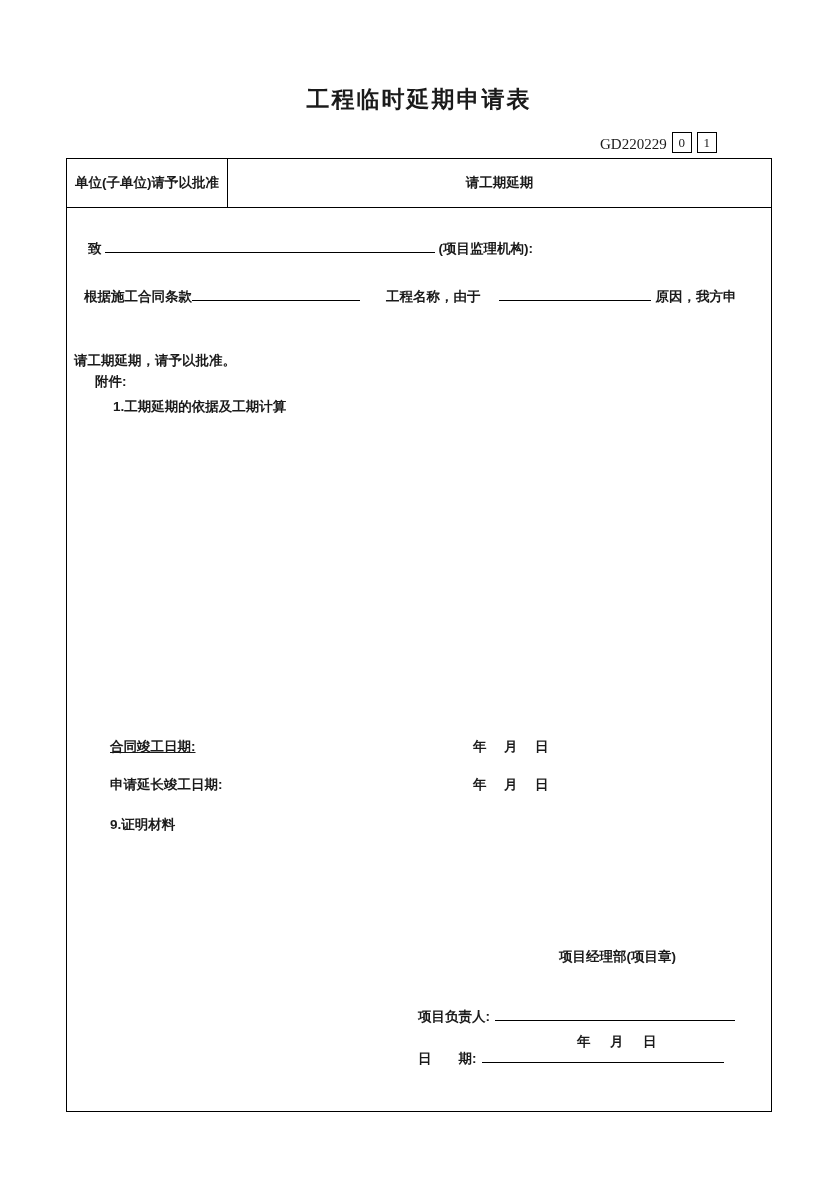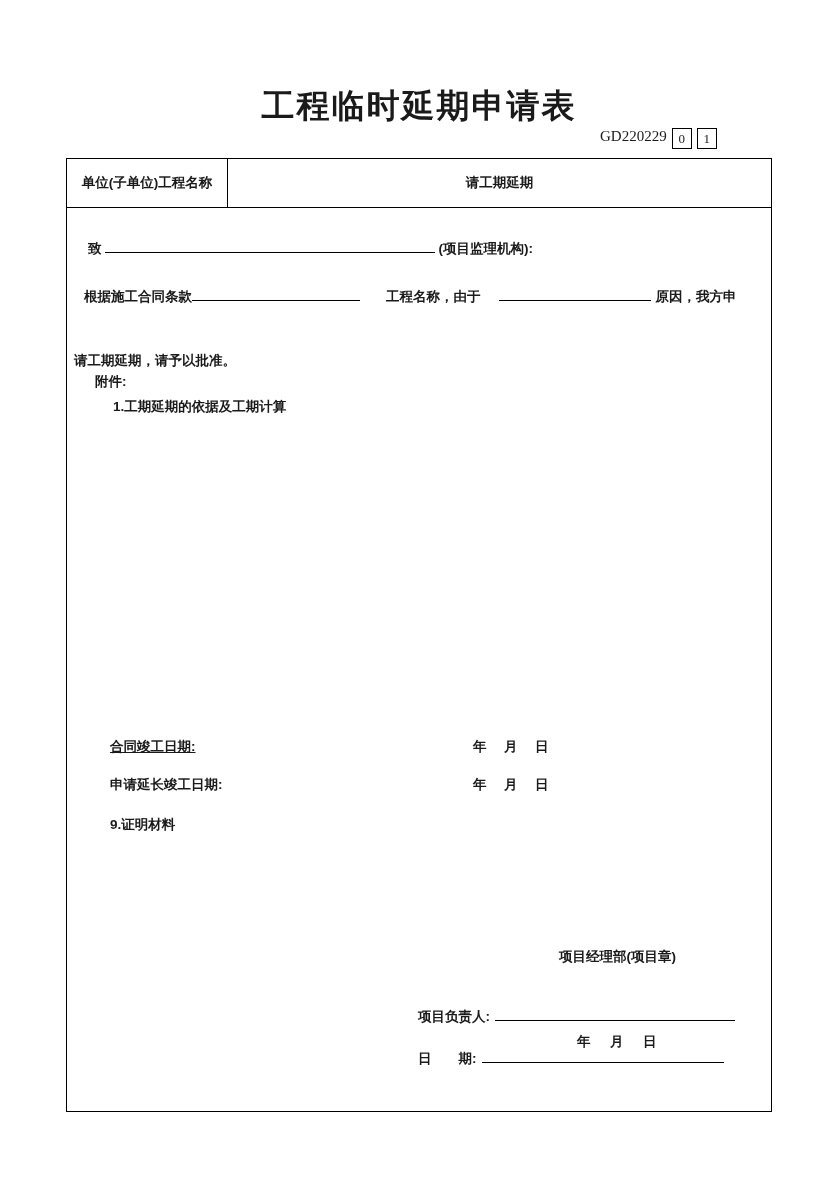--- a/index.html
+++ b/index.html
@@ -12,31 +12,31 @@
     color: #1a1a1a;
     font-family: "Liberation Sans", "DejaVu Sans", sans-serif;
     overflow: hidden;
   }
   .title {
     position: absolute;
     top: 84px;
     left: 0;
     width: 100%;
     text-align: center;
-    font-size: 33px;
+    font-size: 23px;
     font-weight: bold;
     letter-spacing: 2px;
   }
   .code-row {
     position: absolute;
     top: 128px;
     left: 600px;
     height: 25px;
     display: flex;
-    align-items: flex-start;
+    align-items: flex-end;
   }
   .code-label {
     font-family: "Liberation Serif", "DejaVu Serif", serif;
     font-size: 15px;
   }
   .code-box {
     width: 20px;
     height: 21px;
     border: 1px solid #000000;
     margin-left: 5px;
@@ -118,21 +118,21 @@
 
   <div class="code-row">
     <span class="code-label">GD220229</span>
     <span class="code-box">0</span>
     <span class="code-box">1</span>
   </div>
 
   <div class="form-table">
 
     <div class="header-row">
-      <div class="header-label-cell">单位(子单位)工程名称</div>
+      <div class="header-label-cell">单位(子单位)请予以批准</div>
       <div class="header-value-cell">请工期延期</div>
     </div>
 
     <div class="body-cell">
 
       <div class="line to-line"><span>致</span><span class="blank"></span><span>(项目监理机构):</span></div>
 
       <div class="line clause-line"><span>根据施工合同条款</span><span class="blank blank-clause"></span><span>工程名称，由于</span><span class="blank blank-reason"></span><span>原因，我方申</span></div>
 
       <div class="line request-line">请工期延期，请予以批准。</div>

